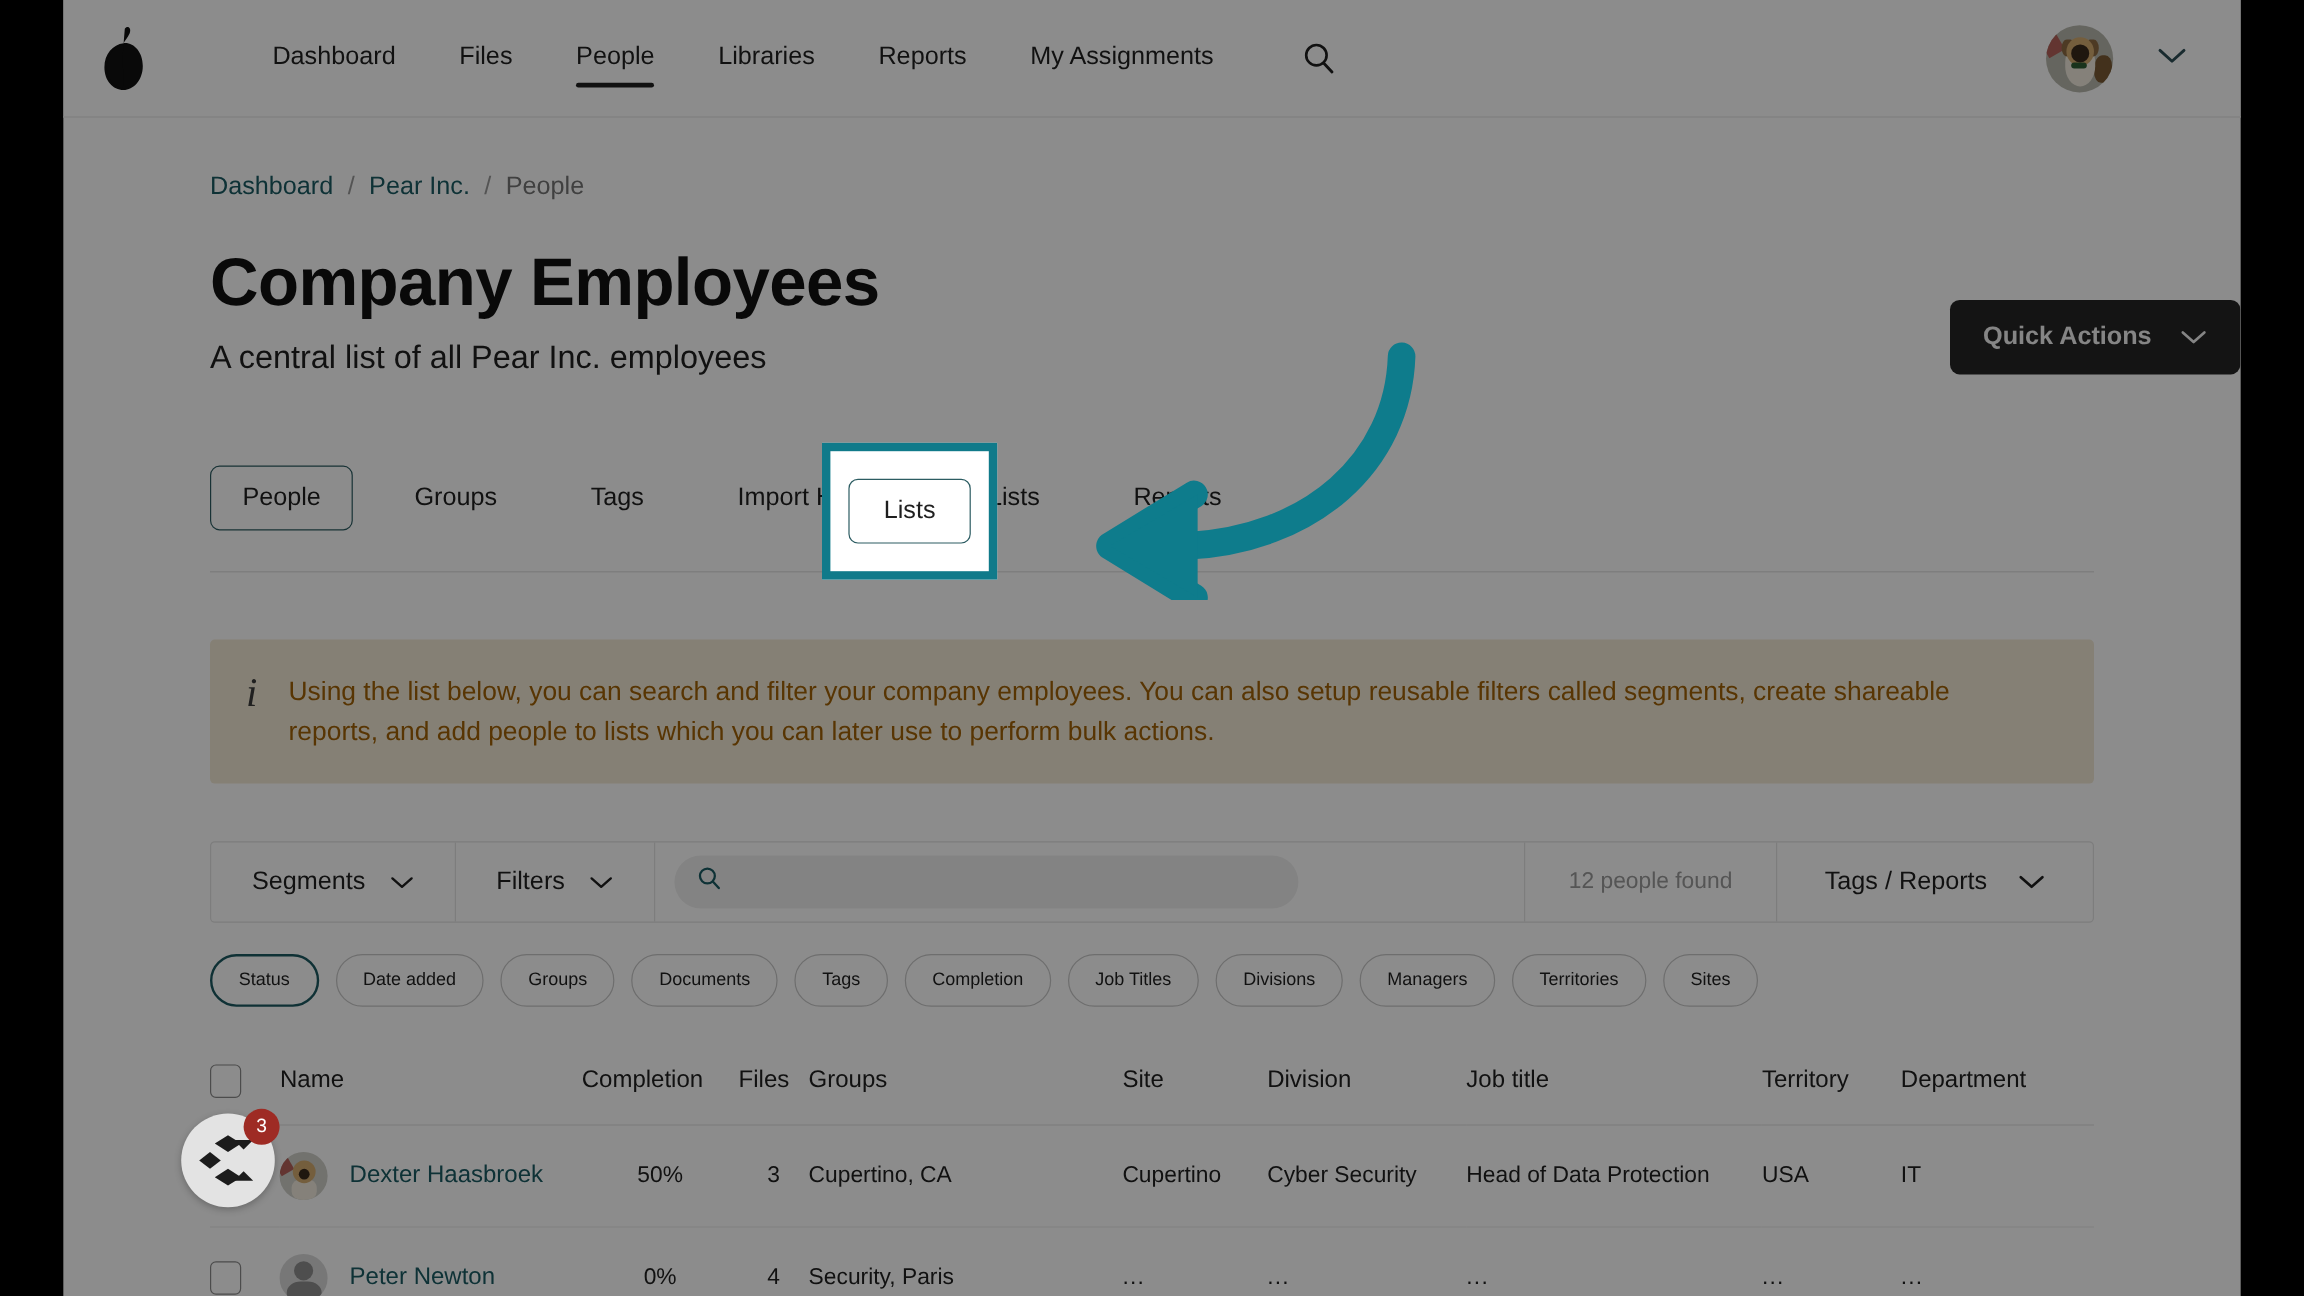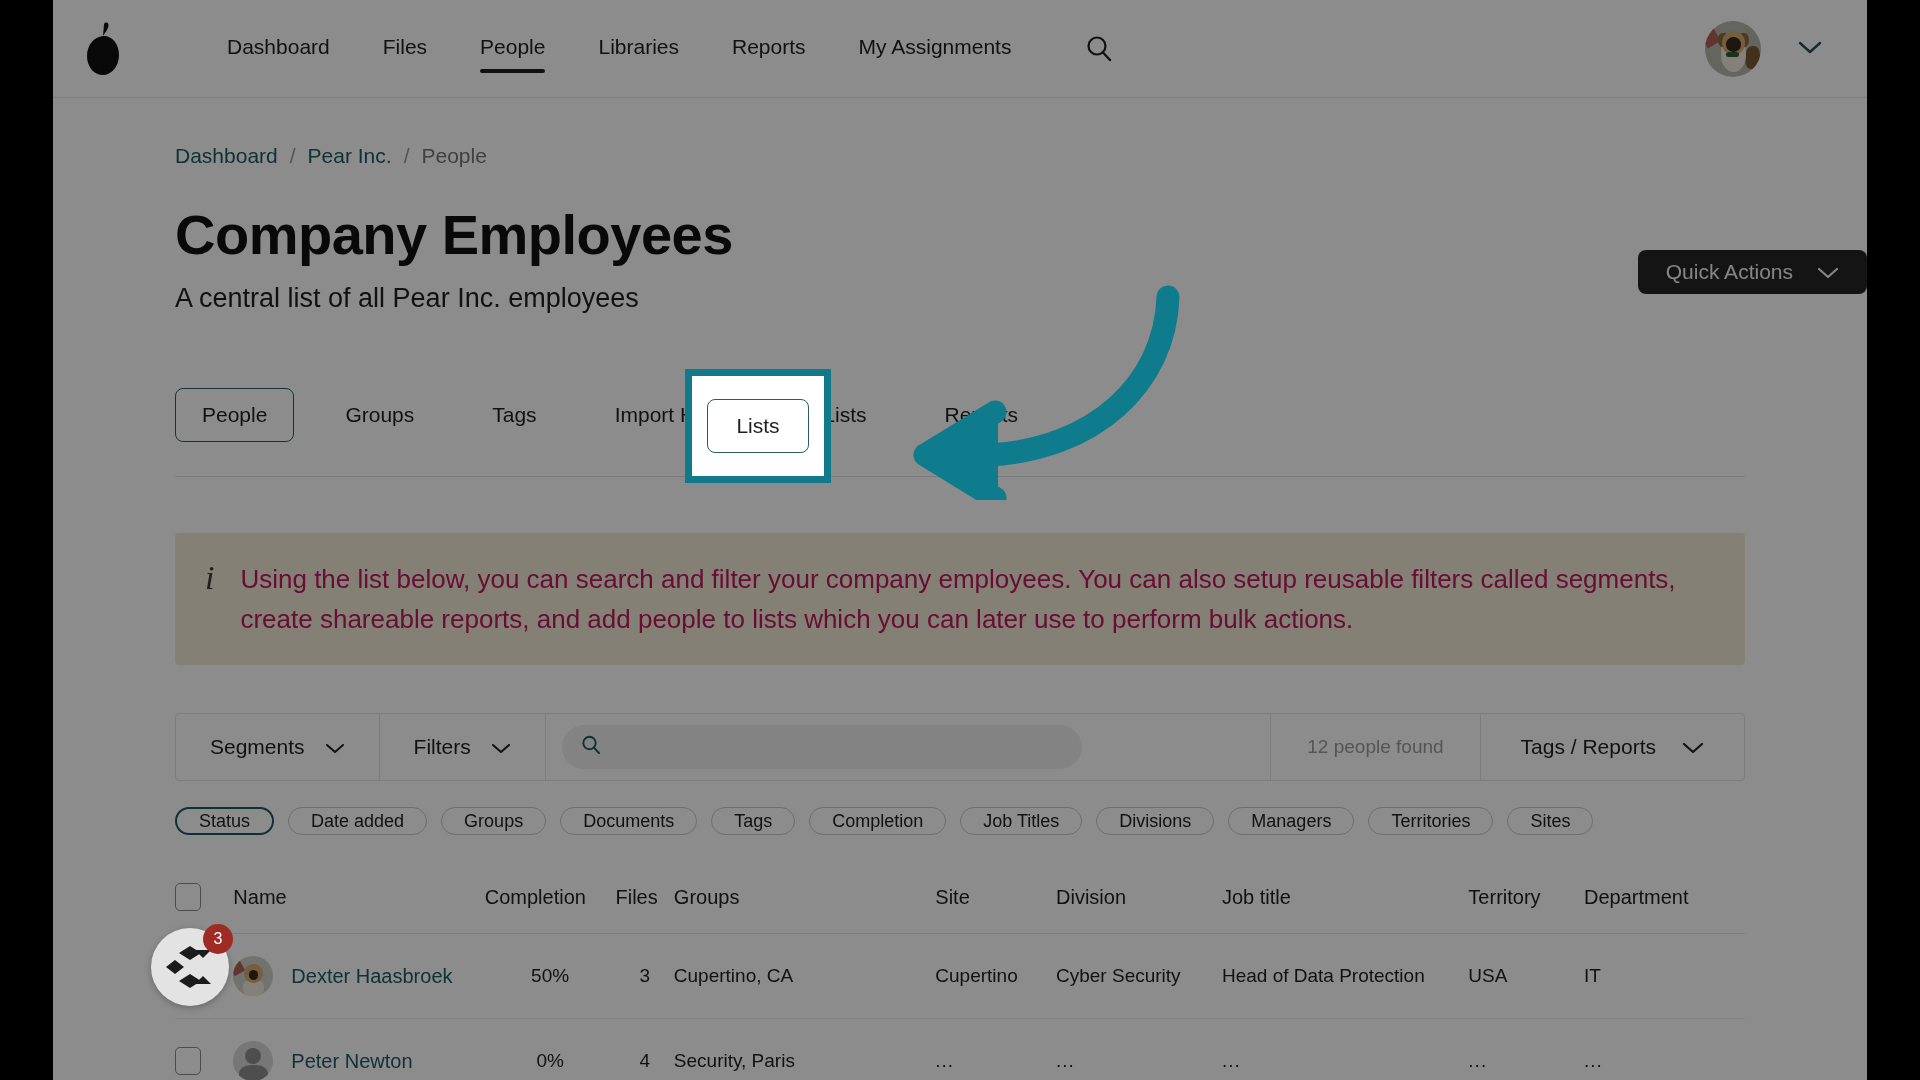--- a/index.html
+++ b/index.html
@@ -155,24 +155,24 @@
     font-size: 27px;
     color: #1f1f1f;
   }
   .quick-actions {
     position: absolute;
     right: 0; top: 152px;
     background: #262626;
     color: #f2f2f2;
     border: none;
     border-radius: 8px;
-    height: 44px;
+    height: 62px;
     padding: 0 28px;
     font-size: 21px;
-    font-weight: normal;
+    font-weight: bold;
     display: flex; align-items: center; gap: 24px;
     cursor: pointer;
     font-family: "Liberation Sans", sans-serif;
   }
 
   
   .tabsrow {
     margin-top: 72px;
     display: flex; align-items: center;
     height: 58px;
@@ -208,23 +208,23 @@
   .banner-icon {
     font-style: italic;
     font-family: "Liberation Serif", serif;
     font-size: 34px;
     color: #3b3b3b;
     line-height: 1;
     padding-top: 2px;
     flex: 0 0 auto;
   }
   .banner-text {
-    font-size: 26px;
+    font-size: 22px;
     line-height: 1.55;
-    color: #be185d;
+    color: #a16207;
     max-width: 1450px;
   }
 
   
   .toolbar {
     margin-top: 48px;
     height: 68px;
     border: 1px solid #e3e3e3;
     border-radius: 4px;
     display: flex;
@@ -284,24 +284,24 @@
 
   
   .chips {
     margin-top: 26px;
     display: flex; align-items: center;
     gap: 14px;
   }
   .chip {
     border: 1px solid #c8c8c8;
     border-radius: 22px;
-    height: 28px;
+    height: 44px;
     padding: 0 22px;
     display: flex; align-items: center;
-    font-size: 18px;
+    font-size: 15px;
     color: #1f1f1f;
     cursor: pointer;
     white-space: nowrap;
     background: #fff;
   }
   .chip.active {
     border: 2px solid #1d5a62;
   }
 
   

